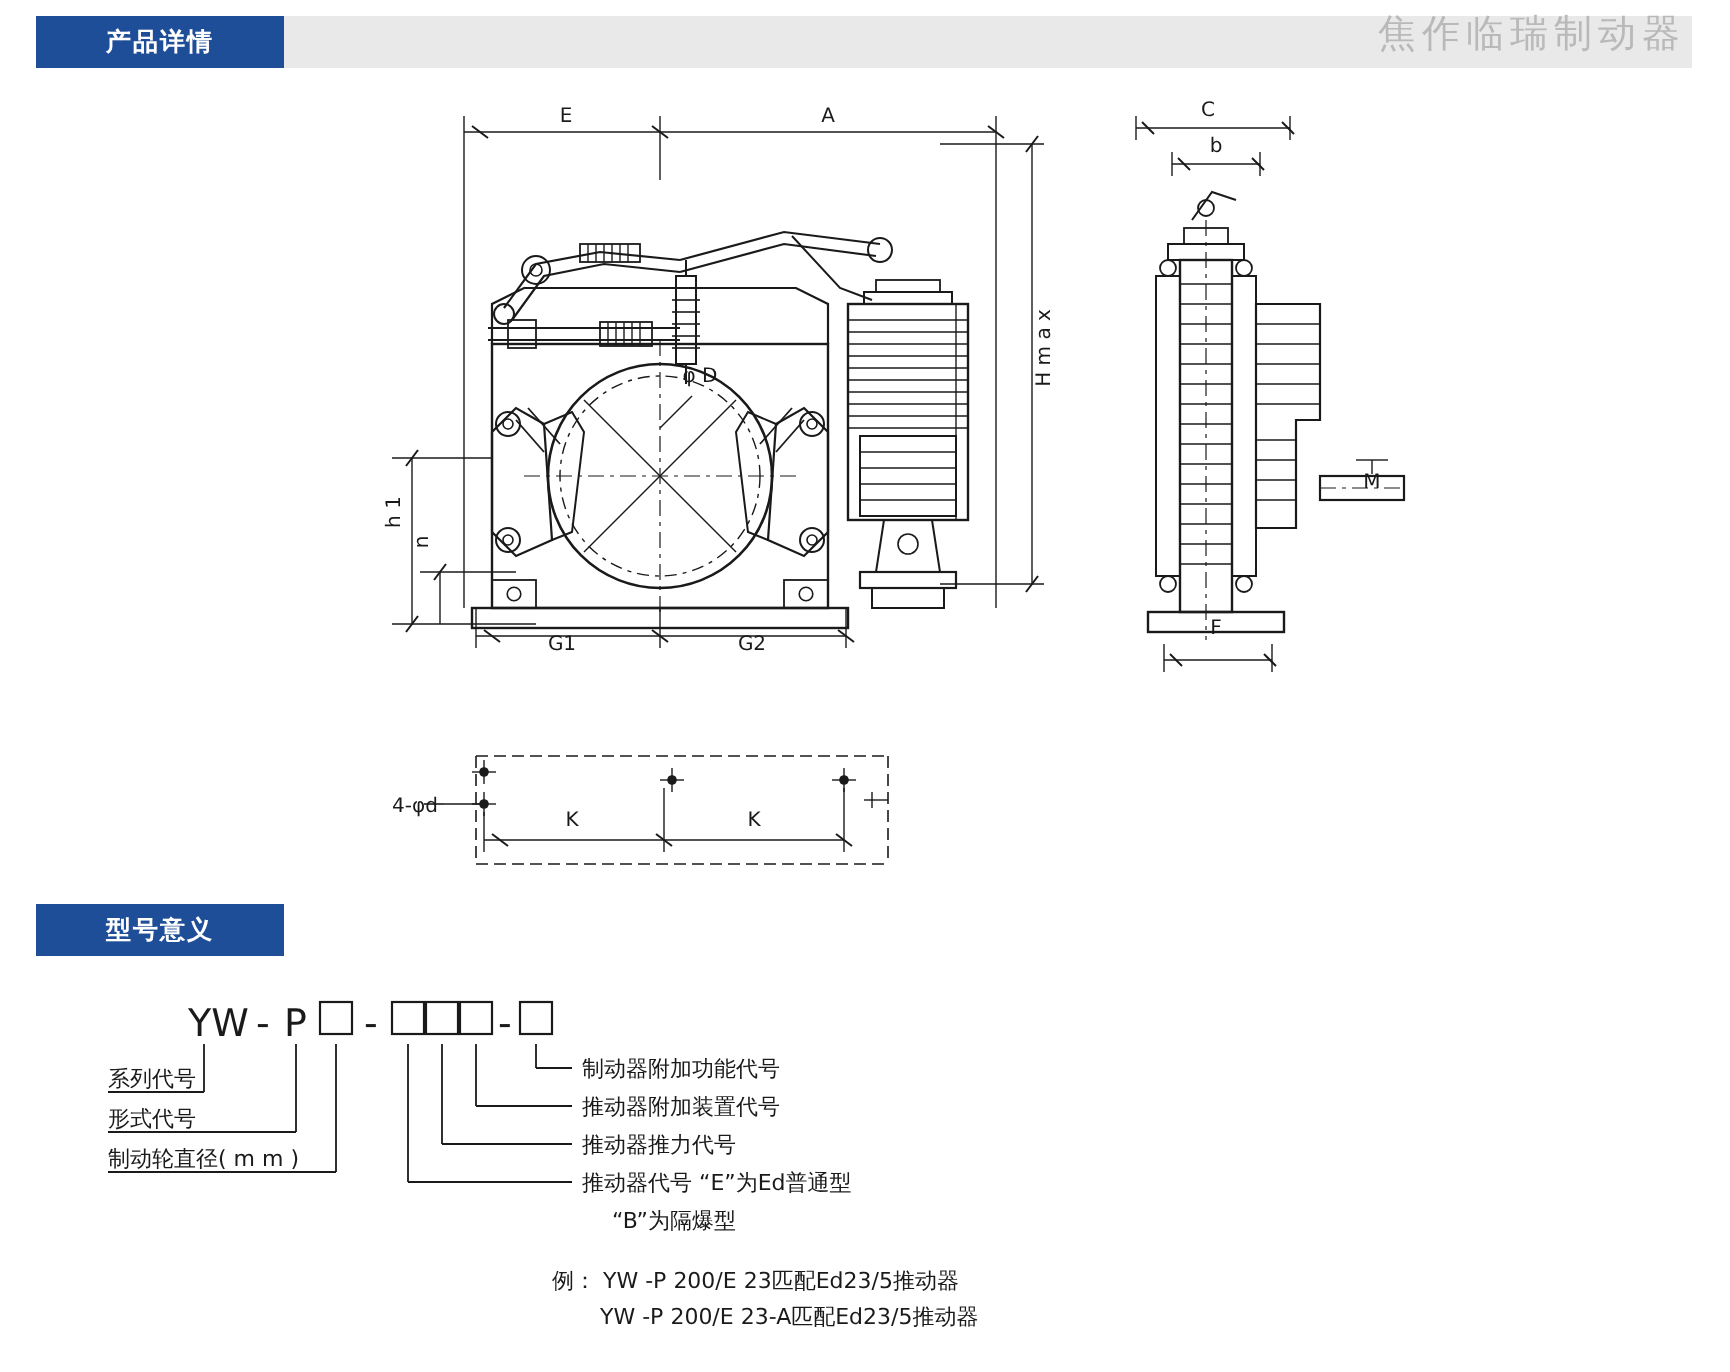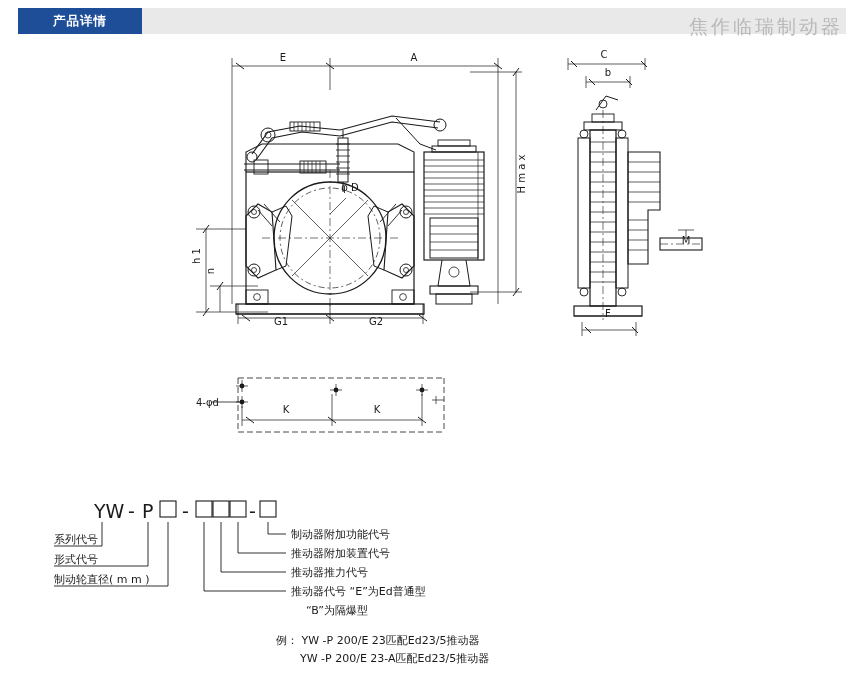--- a/index.html
+++ b/index.html
@@ -46,21 +46,21 @@
   #bar-model {
     left: 18px;
     top: 452px;
     width: 828px;
   }
   #bar-model .rest { background: #ffffff; }
 
   .watermark {
     position: absolute;
     right: 22px;
-    top: 14px;
+    top: 4px;
     font-size: 19px;
     color: #b9b9b9;
     letter-spacing: 3px;
     font-family: "DejaVu Sans", sans-serif;
     white-space: nowrap;
   }
 
   
   #drawing {
     position: absolute;
@@ -412,20 +412,21 @@
     <g stroke-width="0.7">
       <line x1="432" y1="366" x2="444" y2="366"></line>
       <line x1="436" y1="362" x2="436" y2="370"></line>
     </g>
   </g>
 
 </svg>
 </div>
 
 <div class="sec-bar" id="bar-model">
+  <div class="tab">型号意义</div>
   <div class="rest"></div>
 </div>
 
 <div id="model-block">
 <svg width="865" height="200" viewBox="0 0 865 200" xmlns="http://www.w3.org/2000/svg" stroke="#1a1a1a" fill="none" stroke-width="1">
 
   <g class="code-text" font-family="DejaVu Sans, sans-serif" font-size="19" fill="#1a1a1a" stroke="none">
     <text x="46" y="32">YW</text>
     <text x="80" y="32">-</text>
     <text x="94" y="32">P</text>

